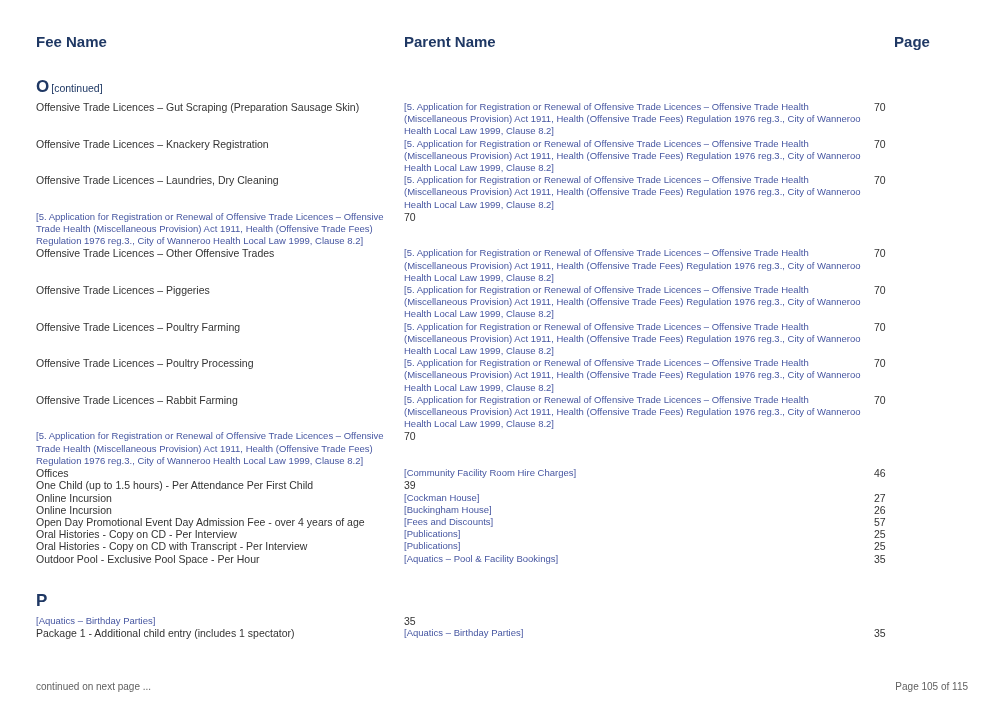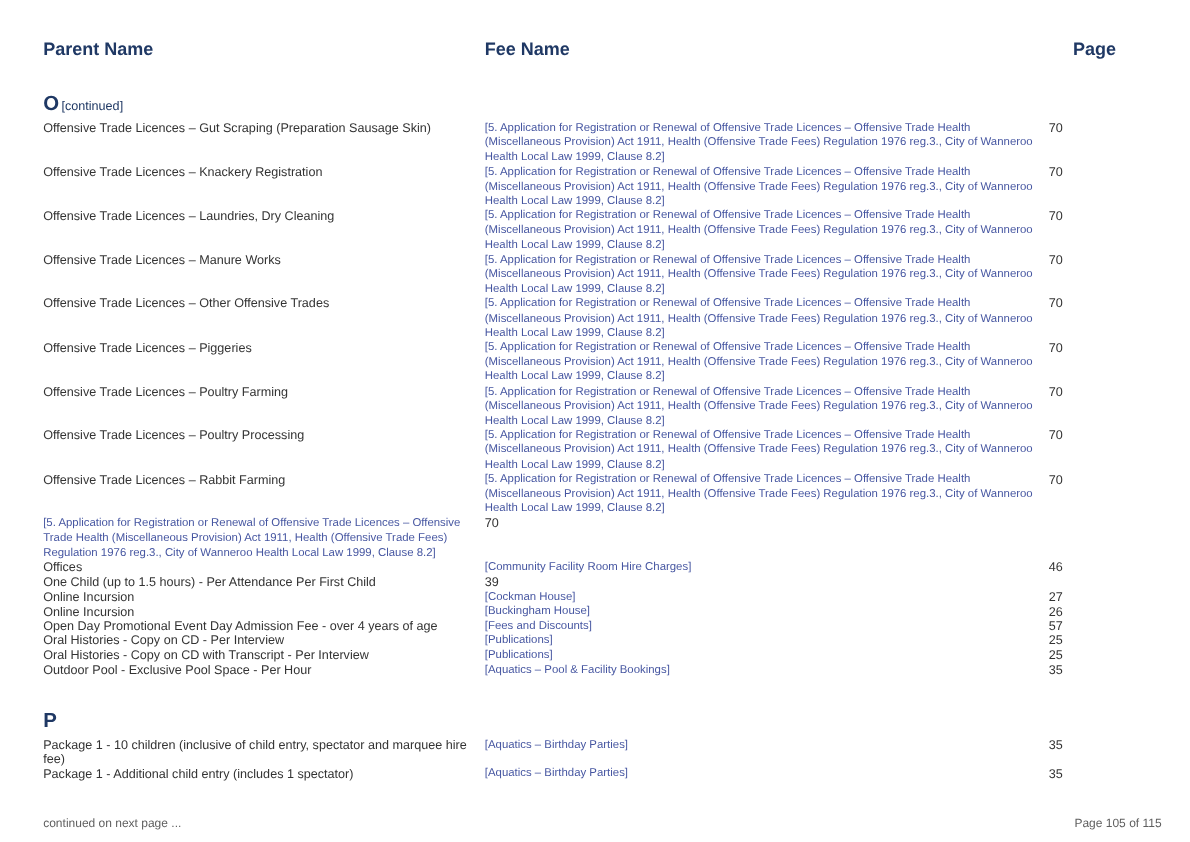--- a/index.html
+++ b/index.html
@@ -83,22 +83,22 @@
   }
   
   .section-rows { display: block; }
 </style>
 </head>
 <body>
 
 <div class="page">
 
   <div class="grid-row col-headers">
+    <div>Fee Name</div>
     <div>Parent Name</div>
-    <div>Fee Name</div>
     <div class="page-col">Page</div>
   </div>
 
   <div id="sections-mount">
   <section>
     <div class="section-head">
       <span class="section-letter">O</span><span class="section-continued">[continued]</span>
     </div>
     <div class="section-rows">
   <div class="grid-row">
@@ -113,21 +113,20 @@
     <div class="page-cell">70</div>
   </div>
 
   <div class="grid-row">
     <div class="fee-cell">Offensive Trade Licences – Laundries, Dry Cleaning</div>
     <div class="parent-cell">[5. Application for Registration or Renewal of Offensive Trade Licences – Offensive Trade Health (Miscellaneous Provision) Act 1911, Health (Offensive Trade Fees) Regulation 1976 reg.3., City of Wanneroo Health Local Law 1999, Clause 8.2]</div>
     <div class="page-cell">70</div>
   </div>
 
   <div class="grid-row">
-    <div class="fee-cell">Offensive Trade Licences – Manure Works</div>
     <div class="parent-cell">[5. Application for Registration or Renewal of Offensive Trade Licences – Offensive Trade Health (Miscellaneous Provision) Act 1911, Health (Offensive Trade Fees) Regulation 1976 reg.3., City of Wanneroo Health Local Law 1999, Clause 8.2]</div>
     <div class="page-cell">70</div>
   </div>
 
   <div class="grid-row">
     <div class="fee-cell">Offensive Trade Licences – Other Offensive Trades</div>
     <div class="parent-cell">[5. Application for Registration or Renewal of Offensive Trade Licences – Offensive Trade Health (Miscellaneous Provision) Act 1911, Health (Offensive Trade Fees) Regulation 1976 reg.3., City of Wanneroo Health Local Law 1999, Clause 8.2]</div>
     <div class="page-cell">70</div>
   </div>
 
@@ -208,21 +207,20 @@
   </div>
 </div>
   </section>
 
   <section>
     <div class="section-head">
       <span class="section-letter">P</span>
     </div>
     <div class="section-rows">
   <div class="grid-row">
-    <div class="fee-cell">Package 1 - 10 children (inclusive of child entry, spectator and marquee hire fee)</div>
     <div class="parent-cell">[Aquatics – Birthday Parties]</div>
     <div class="page-cell">35</div>
   </div>
 
   <div class="grid-row">
     <div class="fee-cell">Package 1 - Additional child entry (includes 1 spectator)</div>
     <div class="parent-cell">[Aquatics – Birthday Parties]</div>
     <div class="page-cell">35</div>
   </div>
 </div>

